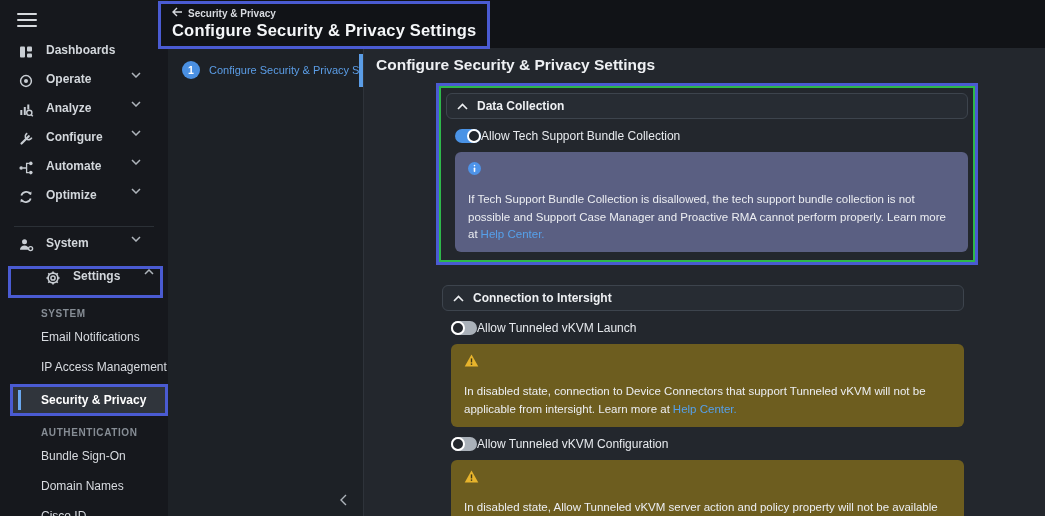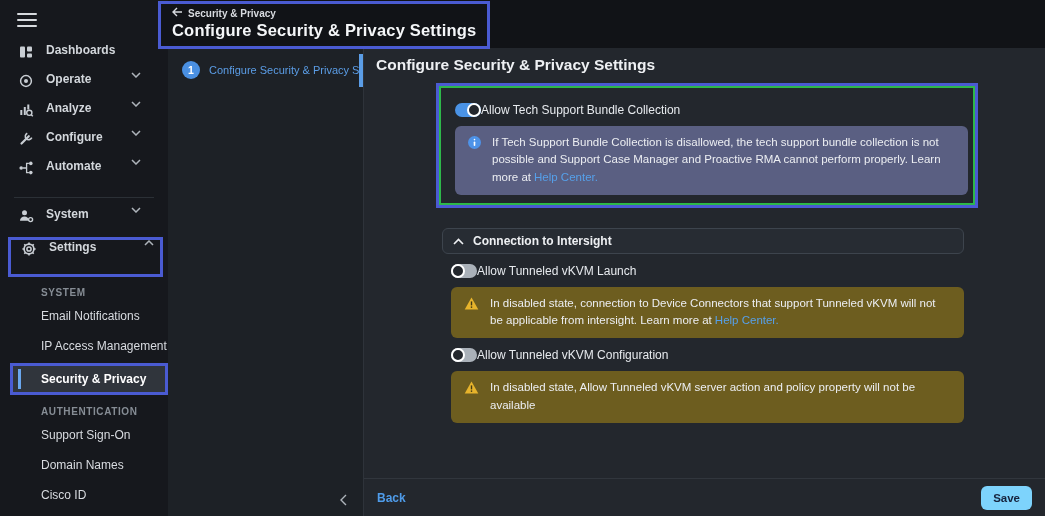--- a/index.html
+++ b/index.html
@@ -12,21 +12,21 @@
   .sidebar { position:absolute; left:0; top:0; width:168px; height:516px; background:#16181d; z-index:2; }
   .hamburger { margin:13px 0 16px 17px; width:20px; cursor:pointer; }
   .hamburger span { display:block; height:2px; background:#d7dade; border-radius:1px; margin-bottom:4px; }
   .nav-item { display:flex; align-items:flex-start; height:29px; padding:0 27px 0 17px; gap:12px; color:#d3d7dc; font-size:12px; font-weight:bold; cursor:pointer; }
   .nav-item .nicon { width:17px; height:17px; flex:none; display:flex; align-items:center; justify-content:center; }
   .nav-item .chev { margin-left:auto; display:flex; }
   .nav-divider { height:1px; background:#2b3036; margin:9px 14px; }
 
   .annot-box { border:3px solid #4a5bd2; }
   .settings-annot { margin:1px 5px 1px 8px; }
-  .settings-annot .nav-item { padding-left:9px; padding-right:6px; height:34px; }
+  .settings-annot .nav-item { padding-left:9px; padding-right:6px; height:26px;margin-left:24px; }
 
   .group-label { font-size:10px; font-weight:bold; color:#868d95; letter-spacing:.6px; padding:9px 0 3px 41px; }
   .sub-item { font-size:12px; color:#d8dbe0; padding:8px 0 8px 41px; cursor:pointer; }
   .sp-annot { margin:2px 0 2px 10px; border:3px solid #4a5bd2; box-shadow: inset 0 -2px 0 0 #2eb84a; }
   .sp-annot .sub-item { background:#30353c; color:#ffffff; font-weight:bold; padding:6px 0 6px 28px; position:relative; }
   .sp-annot .sub-item::before { content:""; position:absolute; left:5px; top:3px; bottom:3px; width:3px; background:#6aa7ee; }
 
   
   .page-header { position:absolute; left:158px; top:1px; z-index:5; border:3px solid #4a5bd2; background:#111317; padding:3px 11px 6px 11px; }
   .breadcrumb { display:flex; align-items:center; gap:5px; font-size:10px; font-weight:bold; color:#d8dbe0; cursor:pointer; }
@@ -51,21 +51,21 @@
   .sec-header { height:26px; background:#272c33; border:1px solid #3d444d; border-radius:6px; display:flex; align-items:center; gap:9px; padding:0 10px; color:#eef0f3; font-size:12px; font-weight:bold; cursor:pointer; }
   .toggle-row { display:flex; align-items:center; margin:10px 0 9px 9px; }
   .toggle { width:26px; height:14px; border-radius:7px; position:relative; flex:none; cursor:pointer; }
   .toggle.on  { background:#4a93e6; }
   .toggle.off { background:#aab1b9; }
   .knob { position:absolute; top:0; width:14px; height:14px; border-radius:50%; background:#23272d; border:2px solid #fff; }
   .toggle.on .knob { right:0; }
   .toggle.off .knob { left:0; }
   .toggle-label { font-size:12px; color:#e7eaee; }
 
-  .alert { border-radius:6px; display:flex; gap:11px; padding:8px 13px 9px 13px; font-size:11.5px; line-height:1.5; color:#eceef2; margin:0 0 2px 9px; }
+  .alert { border-radius:6px; display:flex; gap:11px; padding:8px 13px 9px 13px; font-size:11.5px; line-height:1.5; color:#eceef2; margin:0 0 2px 9px;flex-direction:column; }
   .alert .aicon { flex:none; margin-top:2px; }
   .alert.info { background:#5a5f82; }
   .alert.warn { background:#6d5d1f; }
   .alert a { color:#56a0ea; text-decoration:none; margin-left:3px; cursor:pointer; }
 
   .sec2 { margin:20px 0 0 6px; width:522px; }
 
   .panel-footer { margin-top:auto; border-top:1px solid #31363d; height:38px; display:flex; align-items:center; padding:0 13px;justify-content:center; }
   .back-link { color:#4f9cea; font-size:12px; font-weight:bold; cursor:pointer; }
   .save-btn { margin-left:auto; background:#7dd3fc; color:#16233d; font-family:"Liberation Sans", sans-serif; font-weight:bold; font-size:11.5px; border:none; border-radius:6px; padding:6px 12px; cursor:pointer; }
@@ -151,20 +151,36 @@
           </svg>
       </span>
       <span>Automate</span>
       <span class="chev">
           <svg width="10" height="6" viewBox="0 0 10 6">
             <path d="M1 1 L5 5 L9 1" fill="none" stroke="#aeb4bb" stroke-width="1.5"></path>
           </svg>
         </span>
     </div>
 
+    <div class="nav-item">
+      <span class="nicon">
+        <svg width="16" height="16" viewBox="0 0 16 16">
+            <path d="M13 5.4 A5.4 5.4 0 0 0 3.3 6.6" fill="none" stroke="#c9ced4" stroke-width="1.7"></path>
+            <path d="M3 10.6 A5.4 5.4 0 0 0 12.7 9.4" fill="none" stroke="#c9ced4" stroke-width="1.7"></path>
+            <path d="M13.6 2.6 L13 5.8 L10 4.8 Z" fill="#c9ced4"></path>
+            <path d="M2.4 13.4 L3 10.2 L6 11.2 Z" fill="#c9ced4"></path>
+          </svg>
+      </span>
+      <span>Optimize</span>
+      <span class="chev">
+          <svg width="10" height="6" viewBox="0 0 10 6">
+            <path d="M1 1 L5 5 L9 1" fill="none" stroke="#aeb4bb" stroke-width="1.5"></path>
+          </svg>
+        </span>
+    </div>
 
     <div class="nav-divider"></div>
 
     <div class="nav-item">
       <span class="nicon">
         <svg width="16" height="16" viewBox="0 0 16 16">
             <circle cx="6.5" cy="4.8" r="2.5" fill="#c9ced4"></circle>
             <path d="M2 12.8 a4.5 4.2 0 0 1 9 0 z" fill="#c9ced4"></path>
             <circle cx="12.6" cy="11.6" r="2" fill="none" stroke="#c9ced4" stroke-width="1.4"></circle>
           </svg>
@@ -195,21 +211,21 @@
       </div>
     </div>
 
     <div class="group-label">SYSTEM</div>
     <div class="sub-item">Email Notifications</div>
     <div class="sub-item">IP Access Management</div>
     <div class="sp-annot">
       <div class="sub-item">Security &amp; Privacy</div>
     </div>
     <div class="group-label">AUTHENTICATION</div>
-    <div class="sub-item">Support Sign-On</div>
+    <div class="sub-item">Bundle Sign-On</div>
     <div class="sub-item">Domain Names</div>
     <div class="sub-item">Cisco ID</div>
 
   </aside>
 
   <div class="page-header">
     <div class="breadcrumb">
       <span><svg width="11" height="10" viewBox="0 0 11 10">
             <path d="M5 1 L1 5 L5 9 M1 5 H10" fill="none" stroke="#d8dbe0" stroke-width="1.4"></path>
           </svg></span>
@@ -232,20 +248,26 @@
           </svg>
       </div>
     </nav>
 
     <main class="main">
       <h2 class="panel-title">Configure Security &amp; Privacy Settings</h2>
 
       <div class="form">
 
         <section class="dc-annot">
+          <div class="sec-header">
+            <span><svg width="11" height="7" viewBox="0 0 11 7">
+                  <path d="M1 6 L5.5 1.5 L10 6" fill="none" stroke="#eef0f3" stroke-width="1.6"></path>
+                </svg></span>
+            <span>Data Collection</span>
+          </div>
 
           <div class="toggle-row">
             <span class="toggle on">
                 <span class="knob"></span>
               </span>
             <span class="toggle-label">Allow Tech Support Bundle Collection</span>
           </div>
 
           <div class="alert info">
             <span class="aicon">

